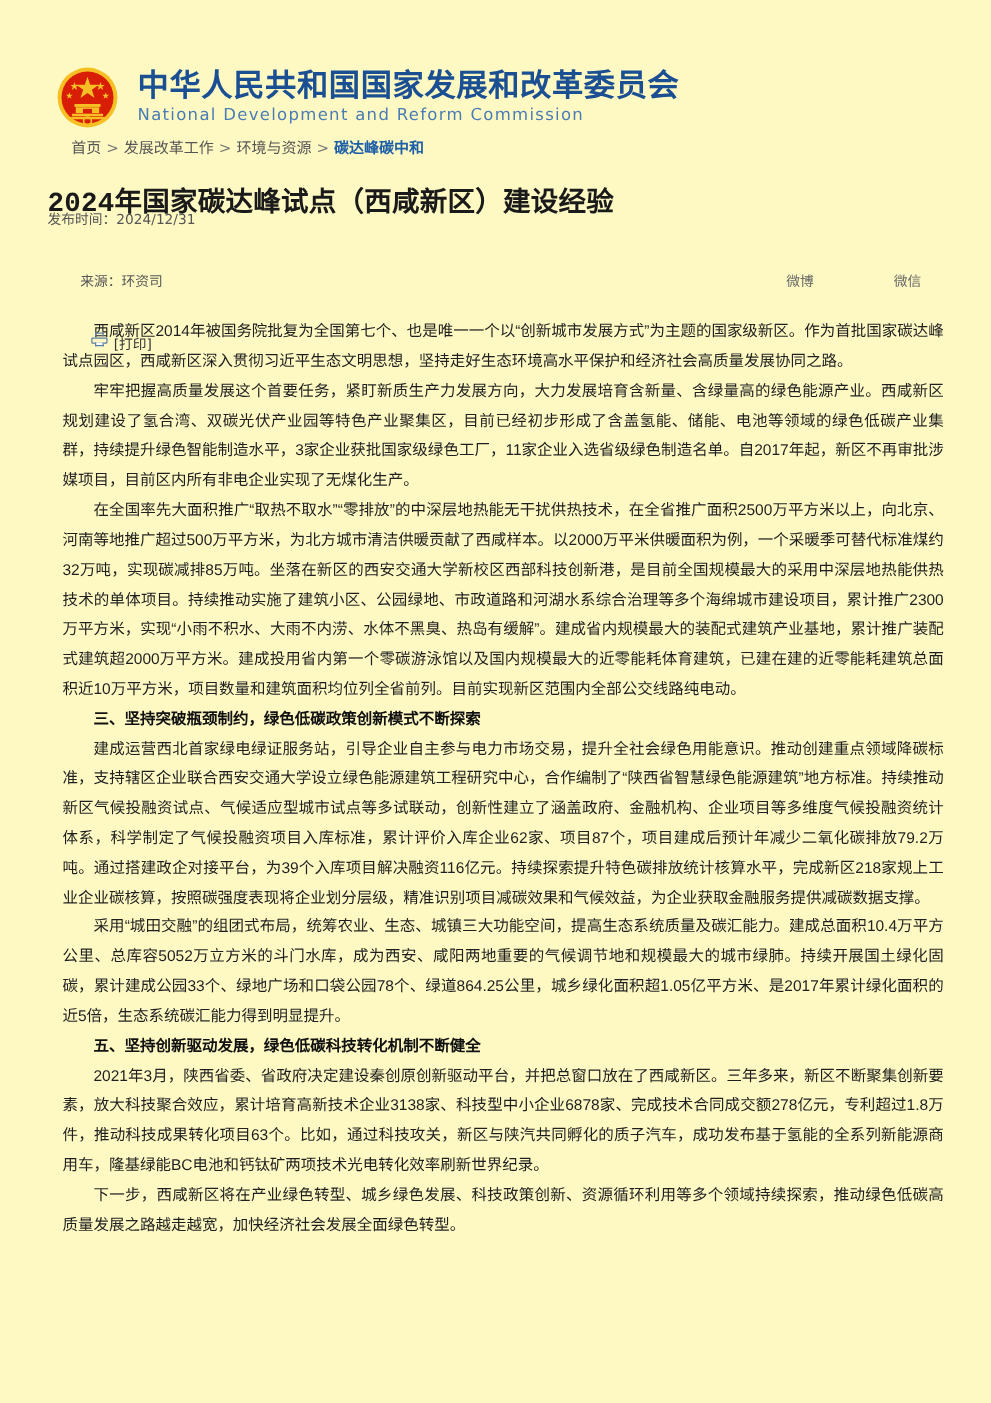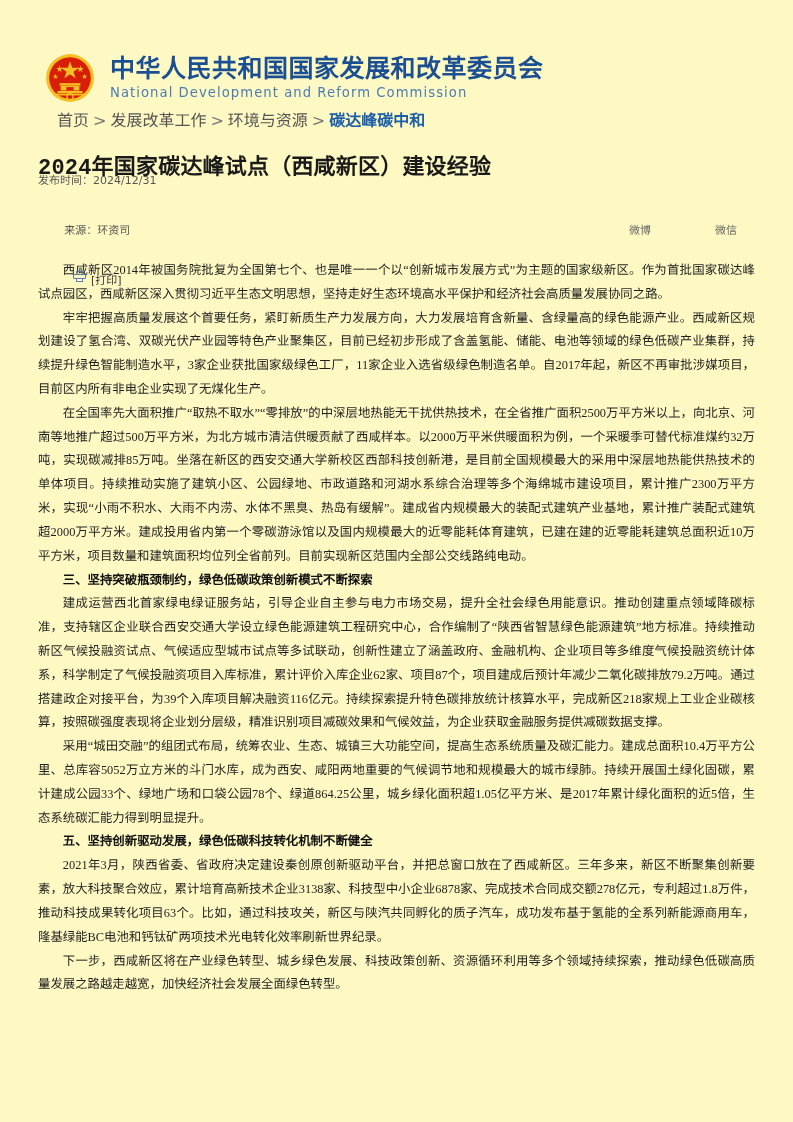--- a/index.html
+++ b/index.html
@@ -62,21 +62,21 @@
     font-weight: 400;
     color: #4a7cb5;
     letter-spacing: 1.05px;
     margin-top: 5px;
     white-space: nowrap;
   }
 
   
   .breadcrumb {
     margin: 33px 0 0 57px;
-    font-size: 16px;
+    font-size: 12px;
     color: #555;
     font-family: "DejaVu Sans", "Liberation Sans", sans-serif;
     line-height: 1.2;
     display: flex;
     align-items: center;
     flex-wrap: wrap;
   }
   .breadcrumb a {
     color: #555;
     text-decoration: none;
@@ -169,26 +169,27 @@
   .share-link {
     cursor: pointer;
     color: #666;
     text-decoration: none;
     font-size: 11px;
   }
 
   
   .body-copy {
     margin-top: 20px;
-    font-family: Liberation Serif, serif;
+    font-family: Liberation Sans, sans-serif;
     font-size: 12.4px;
     line-height: 1.92;
     color: #1f1f1f;
     text-align: justify;
     text-justify: inter-ideograph;
+    margin-left: 12px;
   }
   .body-copy p {
     margin: 0;
     text-indent: 2em;
   }
   .body-copy h3 {
     margin: 0;
     font-size: 12.4px;
     font-weight: bold;
     text-indent: 2em;

